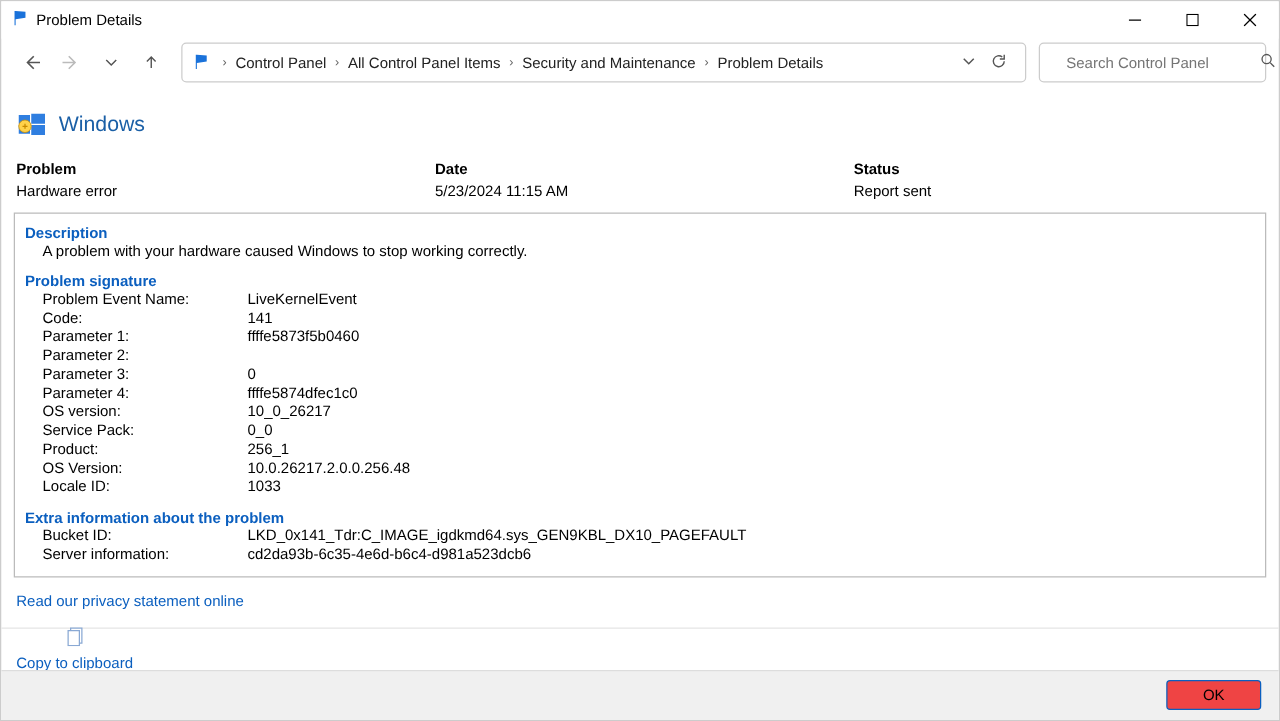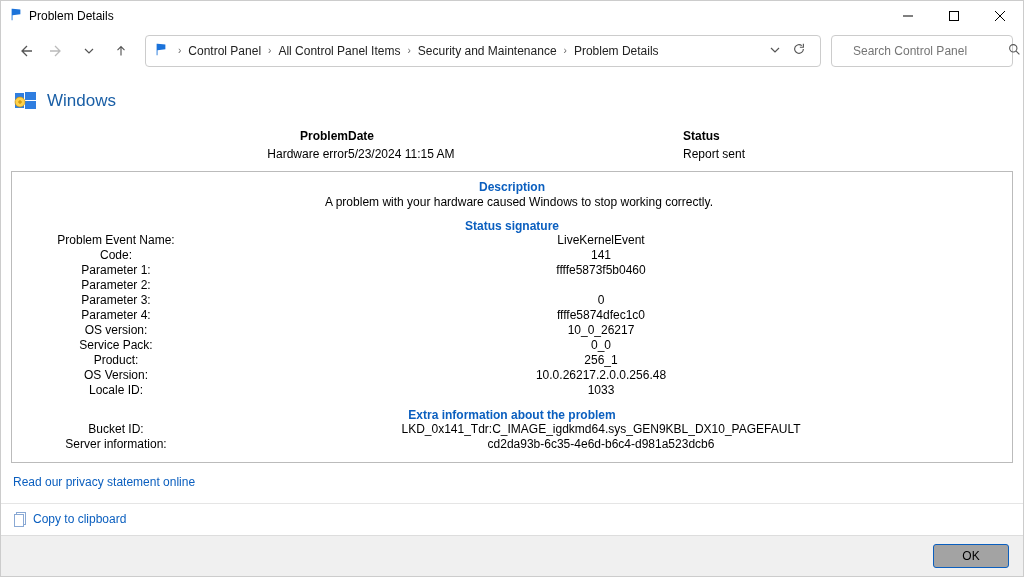--- a/index.html
+++ b/index.html
@@ -59,54 +59,54 @@
     .win-header {
       display: flex; align-items: center; gap: 8px; padding: 14px 0 16px 2px;
     }
     .win-header .win-logo svg { display: block; }
     .win-header .win-label { color: #1a5fa6; font-size: 17px; }
 
     .summary-row {
       display: flex; padding: 0 2px 10px 2px;
     }
     .summary-col { display: flex; flex-direction: column; gap: 4px; }
-    .summary-col.c1 { width: 335px; text-align: right; }
+    .summary-col.c1 { width: 335px; }
     .summary-col.c2 { width: 335px; }
     .summary-col.c3 { flex: 1; }
     .summary-h { font-weight: 600; font-size: 12px; color: #000; }
     .summary-v { font-size: 12px; color: #000; }
 
     .details-box {
-      border: 1px solid #bbb; padding: 6px 8px 10px 8px; font-size: 12px; text-align: center;
+      border: 1px solid #bbb; padding: 6px 8px 10px 8px; font-size: 12px;
     }
     .section-h { color: #0b5fbf; font-weight: 600; padding-top: 2px; }
     .desc-text { padding: 1px 0 8px 14px; }
     .kv-grid { padding-left: 14px; }
     .kv-row { display: flex; }
     .kv-row .k { width: 164px; padding: 0.5px 0; }
     .kv-row .v { flex: 1; padding: 0.5px 0; word-break: break-all; }
     .spacer-s { height: 8px; }
 
     .privacy-link {
       color: #0b5fbf; font-size: 12px; padding: 12px 2px 4px 2px; width: fit-content;
     }
 
     .footer-bar {
       height: 34px; border-top: 1px solid #e5e5e5;
       display: flex; align-items: center; padding: 0 12px; font-size: 12px;
     }
-    .copy-link { color: #0b5fbf; display: flex; align-items: center; gap: 6px; }
+    .copy-link { color: #0b5fbf; display: flex; align-items: center; gap: 6px; flex-direction: column; }
     .copy-icon svg { display: block; }
 
     .ok-bar {
       height: 44px; background: #f0f0f0; border-top: 1px solid #ddd;
       display: flex; align-items: center; justify-content: flex-end; padding: 0 14px;
     }
     .ok-btn {
-      width: 76px; height: 24px; background: #a3a3a3; border: 1px solid #0b5fbf;
+      width: 76px; height: 24px; background: #ef4444; border: 1px solid #0b5fbf;
       border-radius: 3px; font-size: 12px; display: flex; align-items: center; justify-content: center;
     }
   </style>
 </head>
 <body>
 
 <div class="title-bar">
   <span class="flag-icon">
     <svg width="14" height="14" viewBox="0 0 16 16">
         <path fill="#1a72da" d="M3 2v13h1V9.5l9-1.2V2.8L4 2H3z"></path>
@@ -222,21 +222,21 @@
     <div class="summary-col c3">
       <span class="summary-h">Status</span>
       <span class="summary-v">Report sent</span>
     </div>
   </div>
 
   <div class="details-box">
     <div class="section-h">Description</div>
     <div class="desc-text">A problem with your hardware caused Windows to stop working correctly.</div>
 
-    <div class="section-h">Status signature</div>
+    <div class="section-h">Problem signature</div>
     <div class="kv-grid" id="sig-grid">
         <div class="kv-row">
           <div class="k">Problem Event Name:</div>
           <div class="v">LiveKernelEvent</div>
         </div>
         <div class="kv-row">
           <div class="k">Code:</div>
           <div class="v">141</div>
         </div>
         <div class="kv-row">

